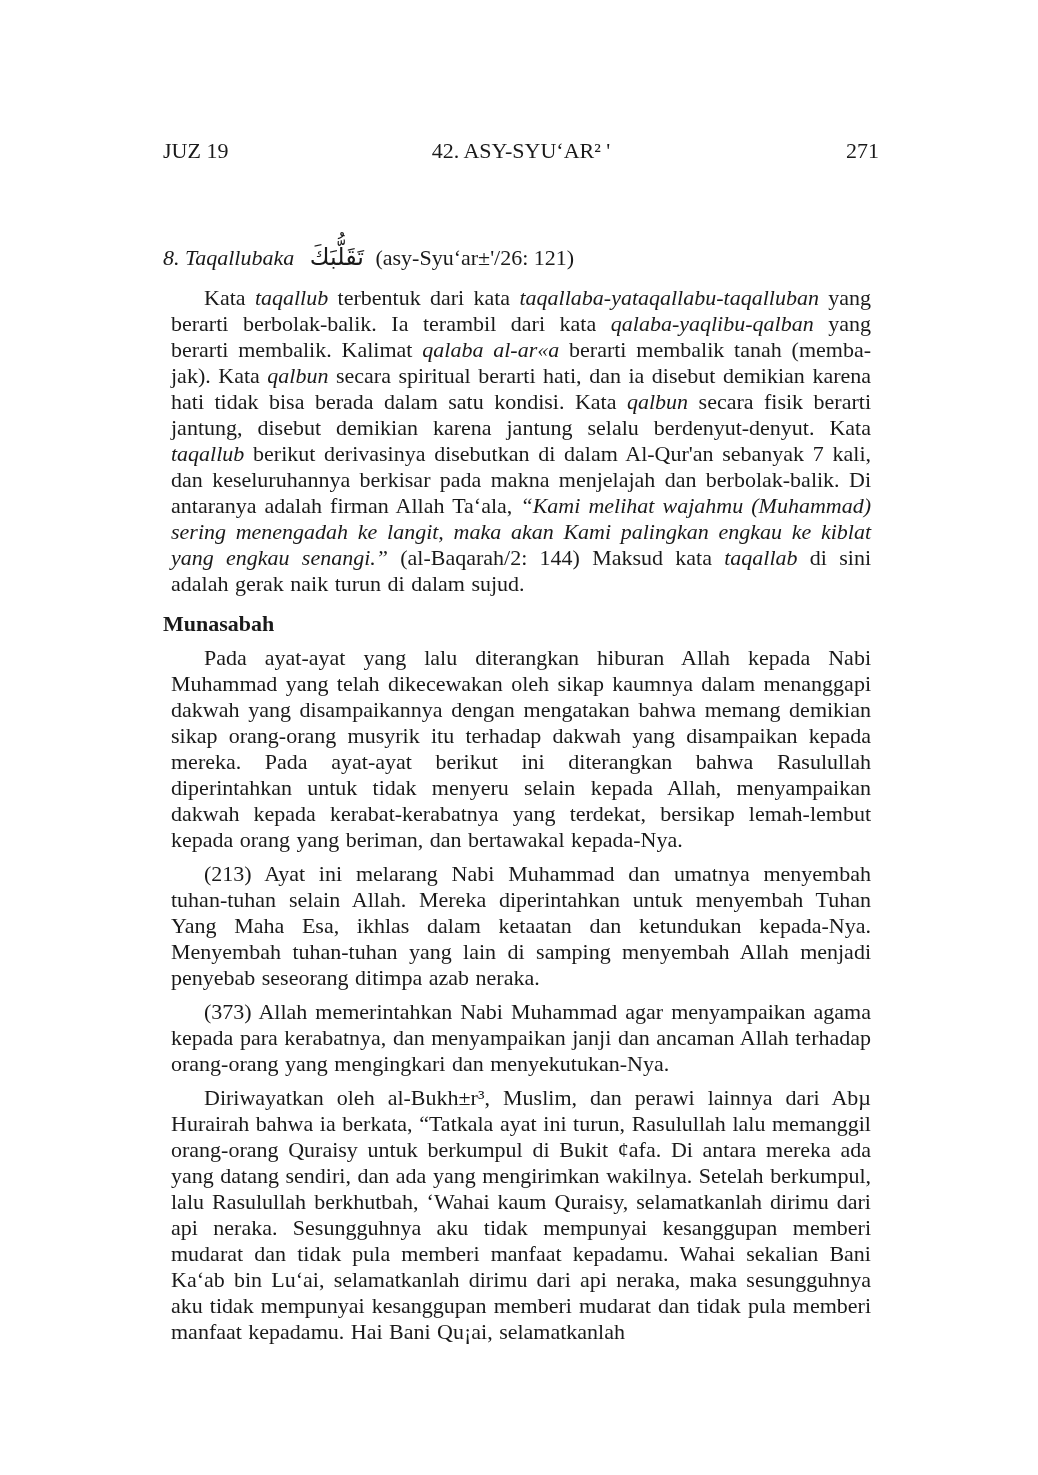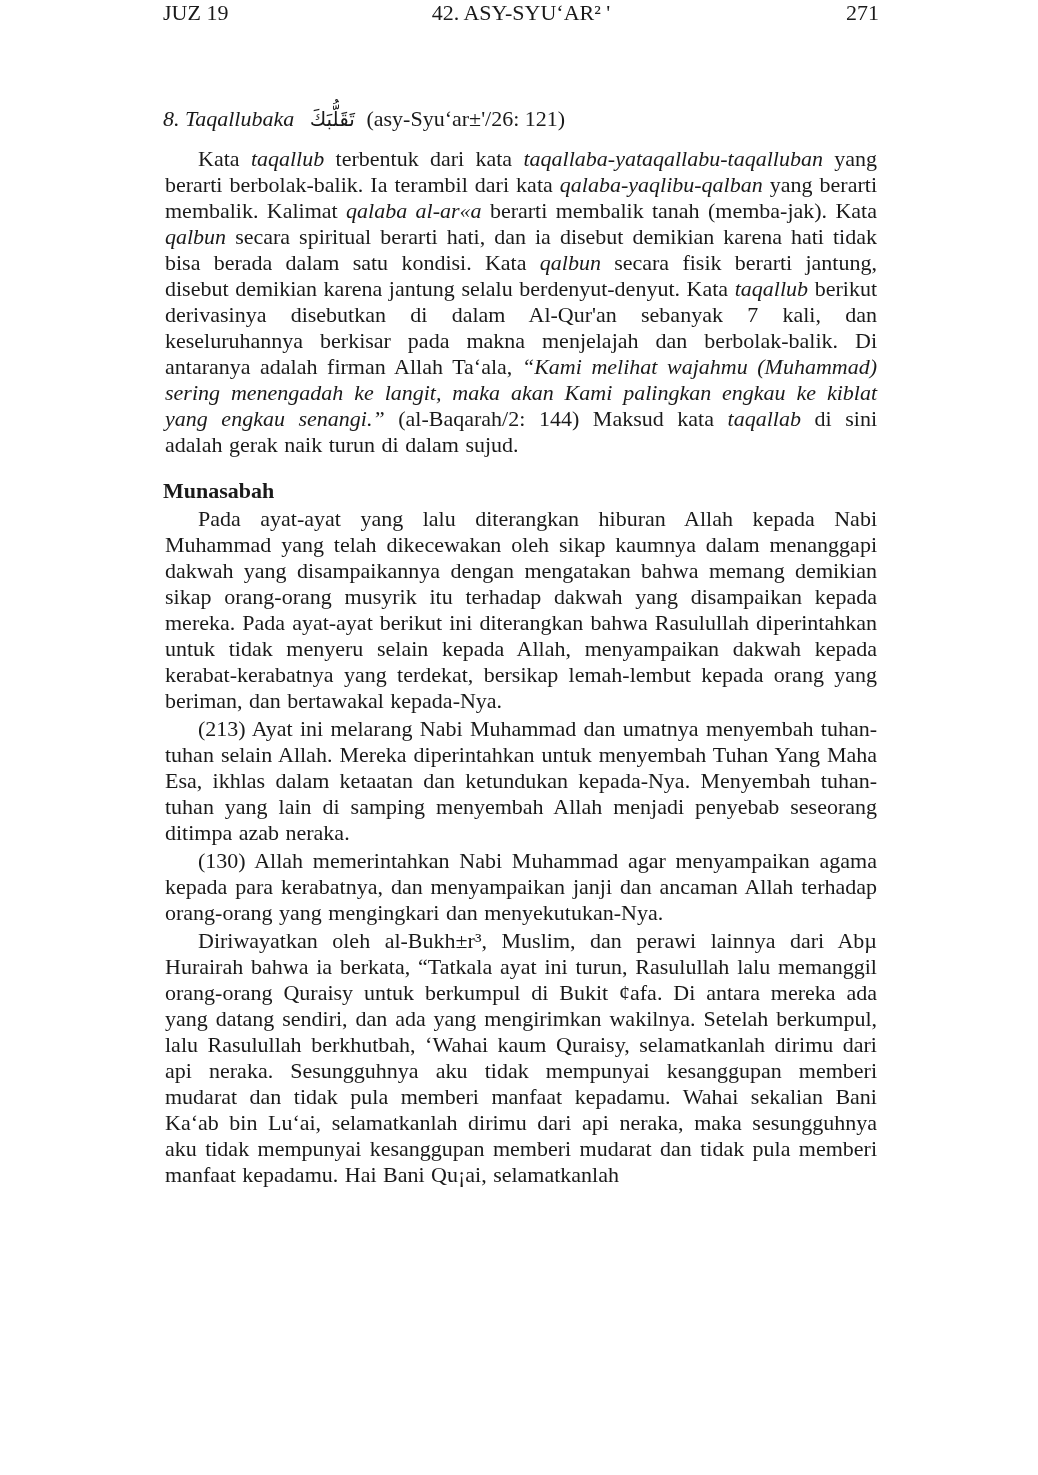--- a/index.html
+++ b/index.html
@@ -17,20 +17,21 @@
     overflow: hidden;
   }
   .text-col {
     position: absolute;
     left: 163px;
     top: 0;
     width: 716px;
     font-size: 22px;
   }
   .page-header {
+    margin-top: 138px;
     line-height: 26px;
     display: flex;
     align-items: baseline;
     position: relative;
   }
   .page-header .hdr-center {
     position: absolute;
     left: 0;
     right: 0;
     text-align: center;
@@ -41,36 +42,36 @@
   .section-heading {
     margin-top: 80px;
     line-height: 26px;
     white-space: nowrap;
   }
   .section-heading .latin {
     font-style: italic;
   }
   .section-heading .arabic {
     font-family: "DejaVu Sans", sans-serif;
-    font-size: 20px;
+    font-size: 24px;
     line-height: 26px;
     padding: 0 6px 0 10px;
   }
   #content { margin-top: 14px; }
   .para {
-    margin: 2px;
+    margin: 8px;
     text-align: justify;
     text-indent: 33px;
     line-height: 26px;
     word-spacing: 1px;
   }
   .para em { font-style: italic; }
   .subheading {
     font-weight: bold;
-    margin-top: 20px;
+    margin-top: 14px;
     line-height: 26px;
   }
 </style>
 </head>
 <body>
 
 <div class="page">
   <div class="text-col">
 
     <div class="page-header">
@@ -83,18 +84,18 @@
       <span class="latin">8. Taqallubaka</span>
       <span class="arabic">تَقَلُّبَكَ</span>
       <span class="ref">(asy-Syu‘ar±'/26: 121)</span>
     </div>
 
     <div id="content">
         <p class="para"><span>Kata </span><em>taqallub</em><span> terbentuk dari kata </span><em>taqallaba-yataqallabu-taqalluban</em><span> yang berarti berbolak-balik. Ia terambil dari kata </span><em>qalaba-yaqlibu-qalban</em><span> yang berarti membalik. Kalimat </span><em>qalaba al-ar«a</em><span> berarti membalik tanah (memba-jak). Kata </span><em>qalbun</em><span> secara spiritual berarti hati, dan ia disebut demikian karena hati tidak bisa berada dalam satu kondisi. Kata </span><em>qalbun</em><span> secara fisik berarti jantung, disebut demikian karena jantung selalu berdenyut-denyut. Kata </span><em>taqallub</em><span> berikut derivasinya disebutkan di dalam Al-Qur'an sebanyak 7 kali, dan keseluruhannya berkisar pada makna menjelajah dan berbolak-balik. Di antaranya adalah firman Allah Ta‘ala, </span><em>“Kami melihat wajahmu (Muhammad) sering menengadah ke langit, maka akan Kami palingkan engkau ke kiblat yang engkau senangi.”</em><span> (al-Baqarah/2: 144) Maksud kata </span><em>taqallab</em><span> di sini adalah gerak naik turun di dalam sujud.</span></p>
         <div class="subheading">Munasabah</div>
         <p class="para"><span>Pada ayat-ayat yang lalu diterangkan hiburan Allah kepada Nabi Muhammad yang telah dikecewakan oleh sikap kaumnya dalam menanggapi dakwah yang disampaikannya dengan mengatakan bahwa memang demikian sikap orang-orang musyrik itu terhadap dakwah yang disampaikan kepada mereka. Pada ayat-ayat berikut ini diterangkan bahwa Rasulullah diperintahkan untuk tidak menyeru selain kepada Allah, menyampaikan dakwah kepada kerabat-kerabatnya yang terdekat, bersikap lemah-lembut kepada orang yang beriman, dan bertawakal kepada-Nya.</span></p>
         <p class="para"><span>(213) Ayat ini melarang Nabi Muhammad dan umatnya menyembah tuhan-tuhan selain Allah. Mereka diperintahkan untuk menyembah Tuhan Yang Maha Esa, ikhlas dalam ketaatan dan ketundukan kepada-Nya. Menyembah tuhan-tuhan yang lain di samping menyembah Allah menjadi penyebab seseorang ditimpa azab neraka.</span></p>
-        <p class="para"><span>(130) Allah memerintahkan Nabi Muhammad agar menyampaikan agama kepada para kerabatnya, dan menyampaikan janji dan ancaman Allah terhadap orang-orang yang mengingkari dan menyekutukan-Nya.</span></p>
+        <p class="para"><span>(373) Allah memerintahkan Nabi Muhammad agar menyampaikan agama kepada para kerabatnya, dan menyampaikan janji dan ancaman Allah terhadap orang-orang yang mengingkari dan menyekutukan-Nya.</span></p>
         <p class="para"><span>Diriwayatkan oleh al-Bukh±r³, Muslim, dan perawi lainnya dari Abµ Hurairah bahwa ia berkata, “Tatkala ayat ini turun, Rasulullah lalu memanggil orang-orang Quraisy untuk berkumpul di Bukit ¢afa. Di antara mereka ada yang datang sendiri, dan ada yang mengirimkan wakilnya. Setelah berkumpul, lalu Rasulullah berkhutbah, ‘Wahai kaum Quraisy, selamatkanlah dirimu dari api neraka. Sesungguhnya aku tidak mempunyai kesanggupan memberi mudarat dan tidak pula memberi manfaat kepadamu. Wahai sekalian Bani Ka‘ab bin Lu‘ai, selamatkanlah dirimu dari api neraka, maka sesungguhnya aku tidak mempunyai kesanggupan memberi mudarat dan tidak pula memberi manfaat kepadamu. Hai Bani Qu¡ai, selamatkanlah</span></p>
       </div>
 
   </div>
 </div>
 
 </body></html>

